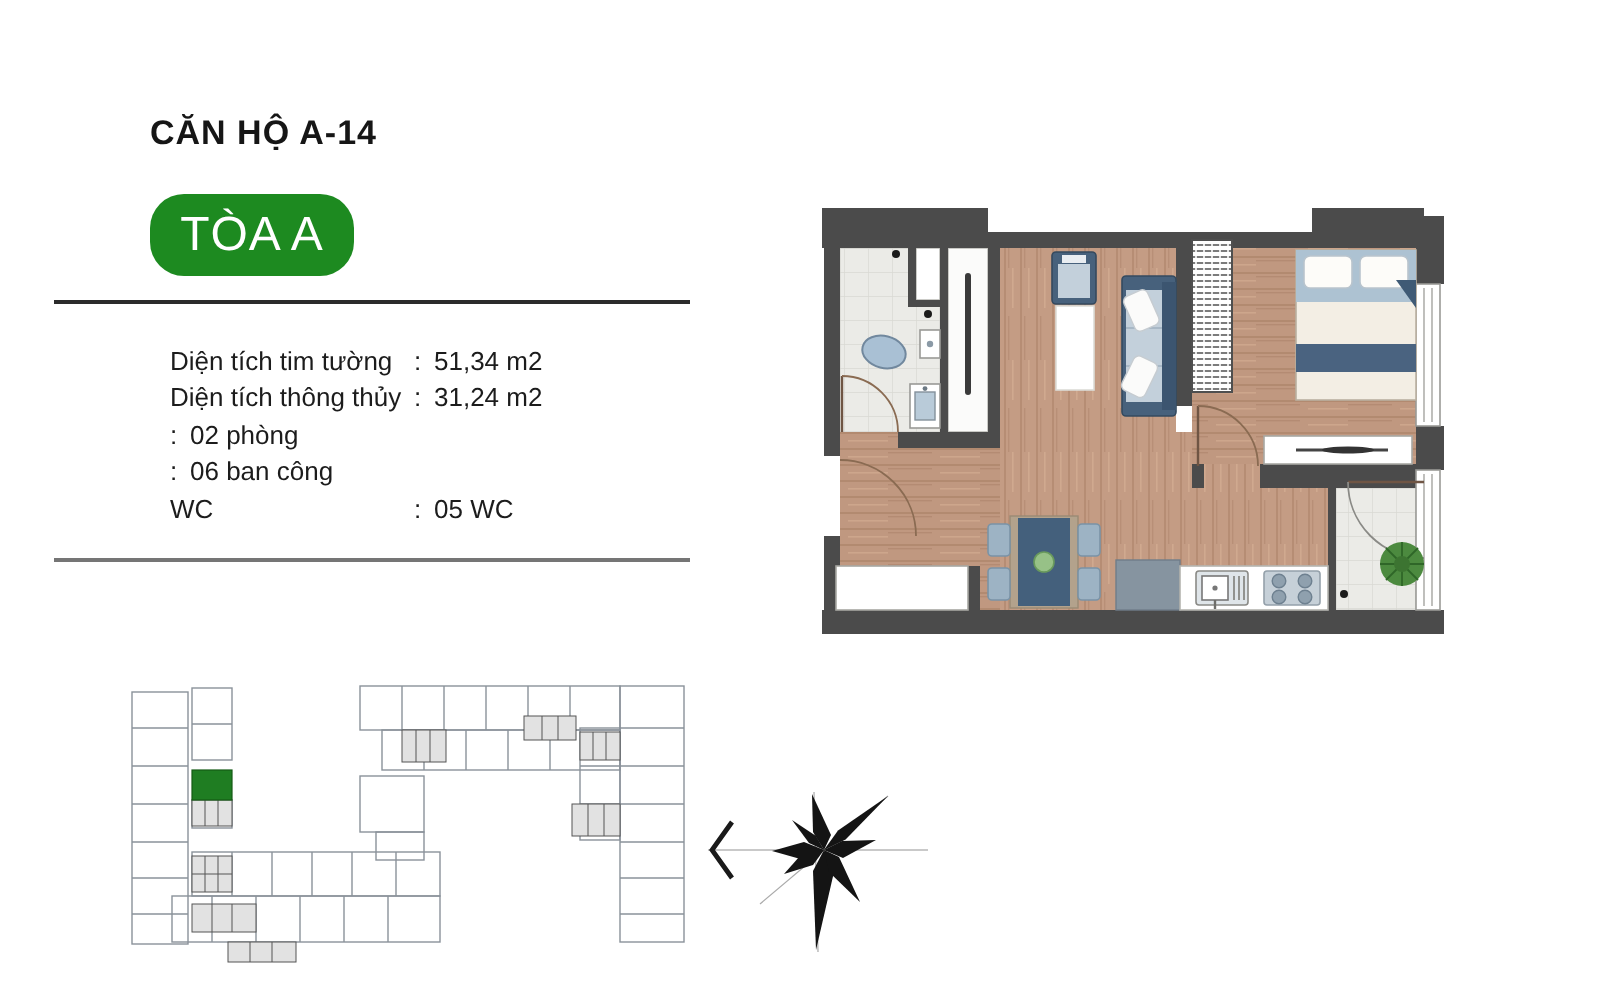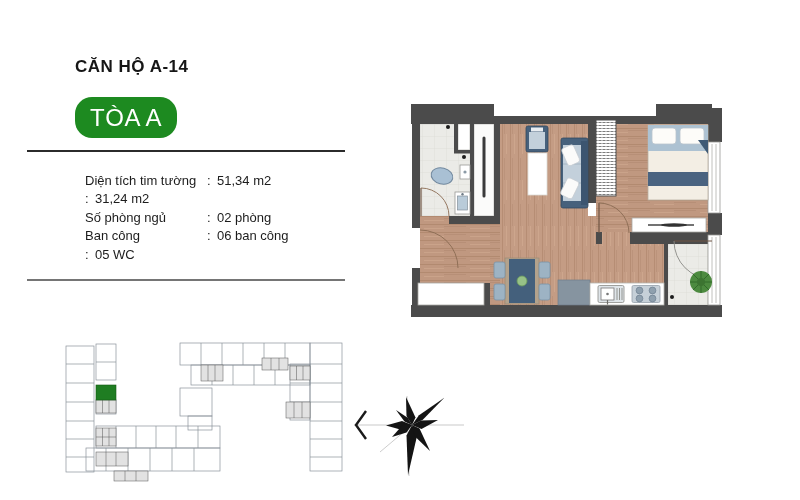--- a/index.html
+++ b/index.html
@@ -39,34 +39,34 @@
 <div class="abs rule rule-top"></div>
 <div class="abs rule rule-bottom"></div>
 
 <div class="abs specs">
   <div class="spec-row">
     <span class="spec-label">Diện tích tim tường</span>
     <span class="spec-sep">:</span>
     <span class="spec-value">51,34 m2</span>
   </div>
   <div class="spec-row">
+    <span class="spec-label">Diện tích thông thủy</span>
     <span class="spec-sep">:</span>
     <span class="spec-value">31,24 m2</span>
   </div>
   <div class="spec-row">
-    <span class="spec-label">Số phòng ngủ</span>
     <span class="spec-sep">:</span>
     <span class="spec-value">02 phòng</span>
   </div>
   <div class="spec-row">
-    <span class="spec-label">Ban công</span>
     <span class="spec-sep">:</span>
     <span class="spec-value">06 ban công</span>
   </div>
   <div class="spec-row">
+    <span class="spec-label">WC</span>
     <span class="spec-sep">:</span>
     <span class="spec-value">05 WC</span>
   </div>
 </div>
 
 <svg class="abs plan" width="334" height="234" viewBox="0 0 334 234">
   <defs>
     <pattern id="wood" width="8" height="46" patternUnits="userSpaceOnUse">
       <rect width="8" height="46" fill="#c49c84"></rect>
       <rect x="0" width="1" height="46" fill="#b68d74"></rect>

